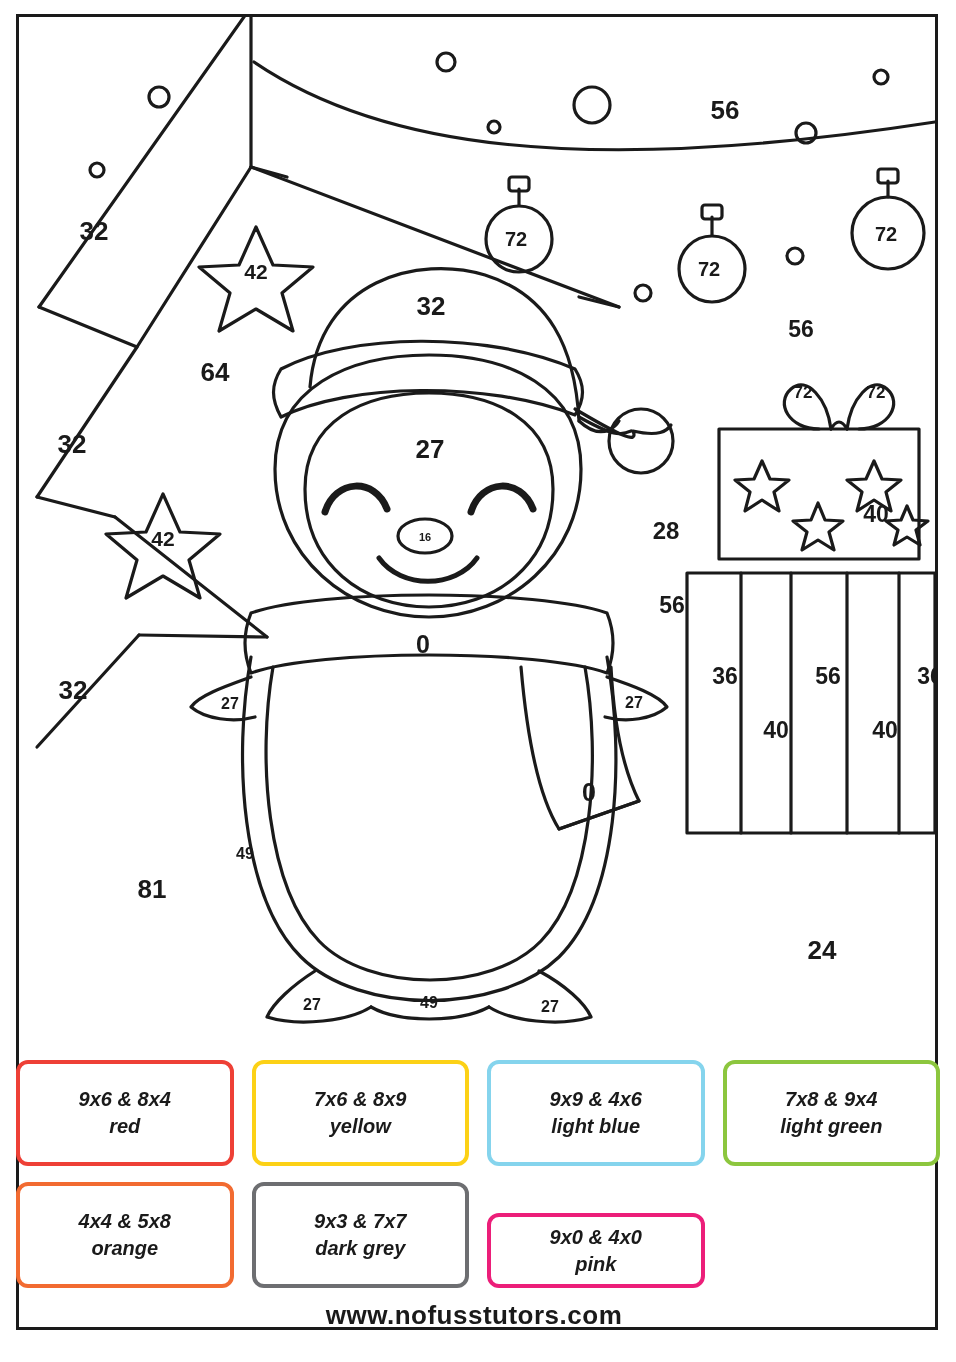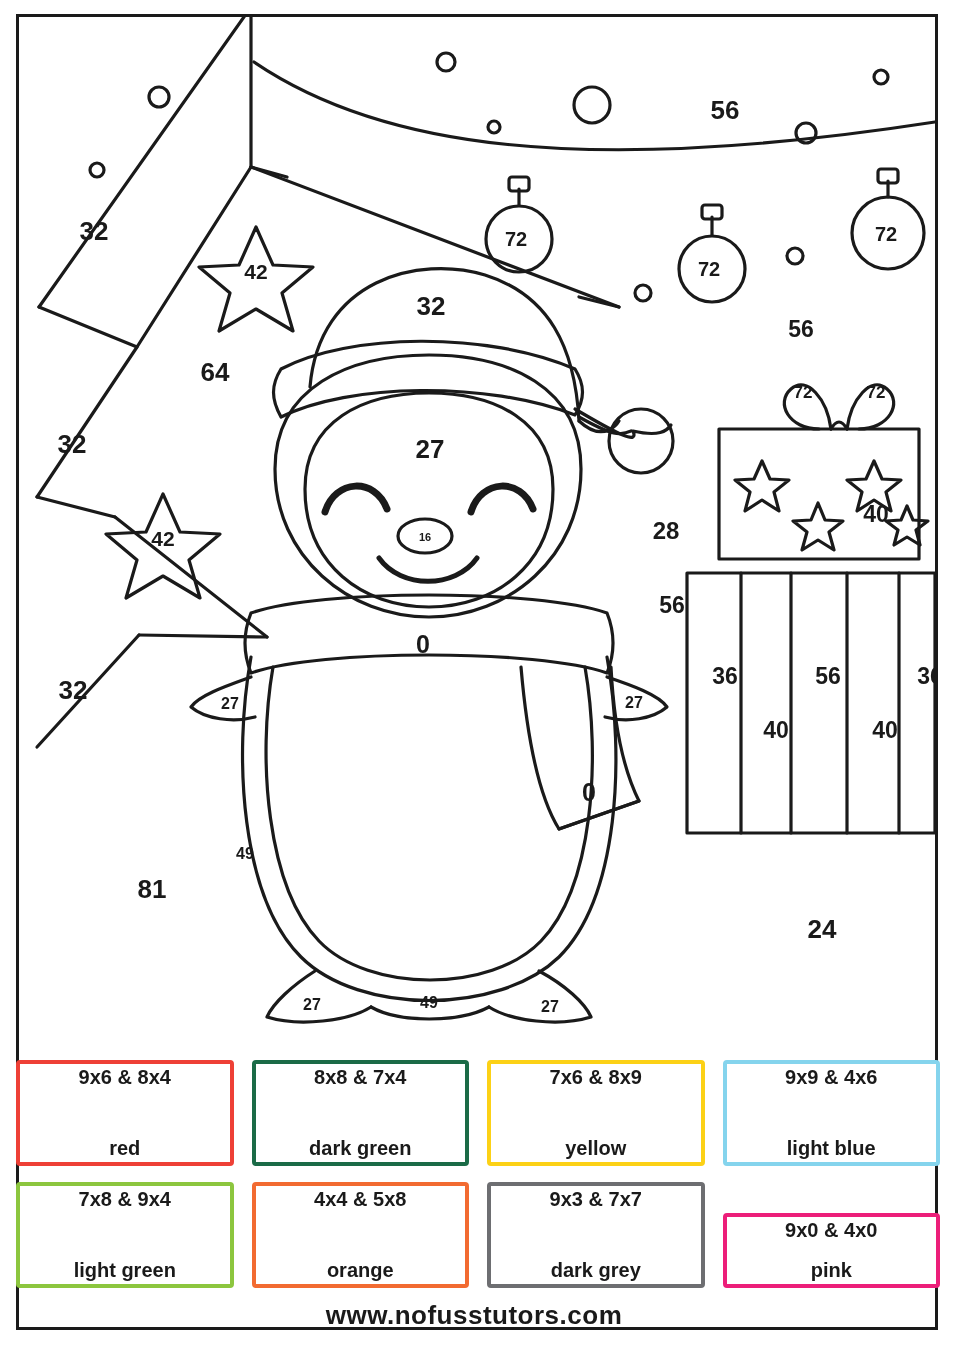--- a/index.html
+++ b/index.html
@@ -50,27 +50,28 @@
     left: 16px;
     top: 1060px;
     width: 924px;
     display: grid;
     grid-template-columns: repeat(4, 1fr);
     grid-template-rows: repeat(2, 106px);
     gap: 16px 18px;
   }
   .legend-box {
     border: 4px solid #888;
-    border-radius: 4px;
+    border-radius: 12px;
     display: flex;
     flex-direction: column;
     align-items: center;
-    justify-content: space-between;
+    justify-content: center;
     box-sizing: border-box;
     background: #ffffff;
+    font-style: italic;
   }
   .legend-line {
     font-size: 20px;
     font-weight: bold;
     color: #1a1a1a;
     line-height: 1.35;
     text-align: center;
   }
   
   #footer {
@@ -228,35 +229,31 @@
       <div class="num" style="left: 809px; top: 659px; font-size: 23px;">56</div>
       <div class="num" style="left: 911px; top: 659px; font-size: 23px;">36</div>
       <div class="num" style="left: 54px; top: 673px; font-size: 26px;">32</div>
       <div class="num" style="left: 211px; top: 687px; font-size: 16px;">27</div>
       <div class="num" style="left: 615px; top: 686px; font-size: 16px;">27</div>
       <div class="num" style="left: 757px; top: 713px; font-size: 23px;">40</div>
       <div class="num" style="left: 866px; top: 713px; font-size: 23px;">40</div>
       <div class="num" style="left: 570px; top: 775px; font-size: 25px;">0</div>
       <div class="num" style="left: 226px; top: 837px; font-size: 16px;">49</div>
       <div class="num" style="left: 133px; top: 872px; font-size: 26px;">81</div>
-      <div class="num" style="left: 803px; top: 912px; font-size: 26px;">24</div>
+      <div class="num" style="left: 803px; top: 933px; font-size: 26px;">24</div>
       <div class="num" style="left: 293px; top: 988px; font-size: 16px;">27</div>
       <div class="num" style="left: 410px; top: 986px; font-size: 16px;">49</div>
       <div class="num" style="left: 531px; top: 990px; font-size: 16px;">27</div>
     </div>
 
   <div id="legend">
       <div class="legend-box" style="border-color: rgb(238, 64, 54);">
         <div class="legend-line">9x6 &amp; 8x4</div>
         <div class="legend-line">red</div>
       </div>
-      <div class="legend-box" style="border-color: rgb(27, 107, 71);">
-        <div class="legend-line">8x8 &amp; 7x4</div>
-        <div class="legend-line">dark green</div>
-      </div>
       <div class="legend-box" style="border-color: rgb(252, 209, 22);">
         <div class="legend-line">7x6 &amp; 8x9</div>
         <div class="legend-line">yellow</div>
       </div>
       <div class="legend-box" style="border-color: rgb(133, 212, 237);">
         <div class="legend-line">9x9 &amp; 4x6</div>
         <div class="legend-line">light blue</div>
       </div>
       <div class="legend-box" style="border-color: rgb(140, 198, 62);">
         <div class="legend-line">7x8 &amp; 9x4</div>

